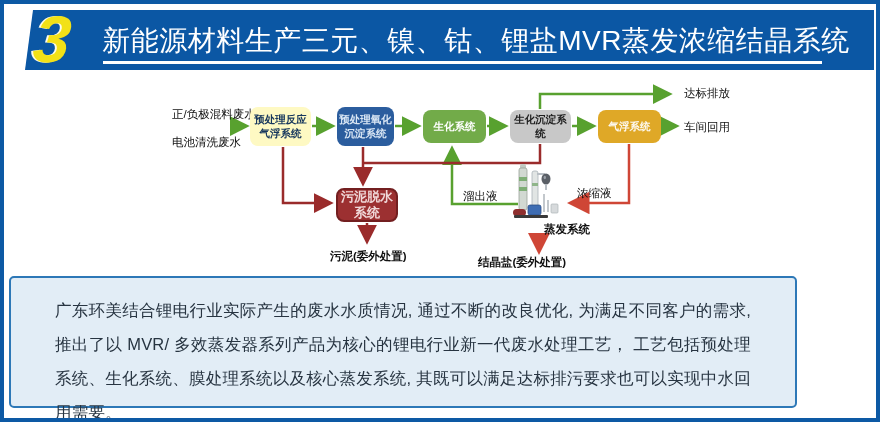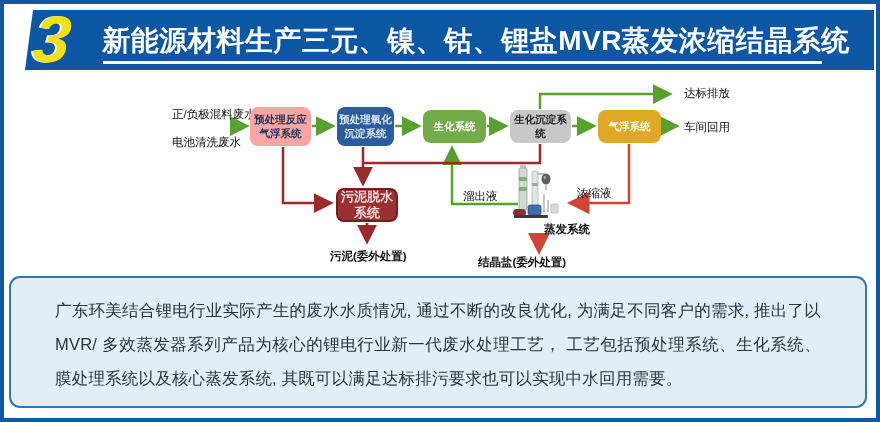--- a/index.html
+++ b/index.html
@@ -8,45 +8,45 @@
   .frame { position:absolute; inset:0; border:4px solid #0d59a4; pointer-events:none; z-index:50; }
 
   
   .header { position:absolute; left:0; top:10px; width:874px; height:60px; }
   .header-bg { position:absolute; inset:0; background:#0b57a4;
                clip-path:polygon(33px 0, 100% 0, 100% 100%, 25px 100%); }
   .header-num { position:absolute; left:34px; top:-6px; font-size:66px; line-height:70px;
                 font-weight:bold; font-style:italic; color:#f2e117;
                 transform:skewX(-6deg); text-shadow:-2px 0 0 #fdfbe8; }
   .header-title { position:absolute; left:102px; right:24px; top:12px; text-align:center;
-                  font-size:28px; font-weight:bold; color:#ffffff; letter-spacing:0.5px;
+                  font-size:28px; font-weight:normal; color:#ffffff; letter-spacing:0.5px;
                   white-space:nowrap; }
   .header-underline { position:absolute; left:103px; top:51px; width:719px; height:3px;
                       background:#ffffff; }
 
   
   .flow { position:absolute; left:0; top:0; width:880px; height:275px; }
   .flow svg.connectors { position:absolute; left:0; top:0; }
   .pbox { position:absolute; display:flex; align-items:center; justify-content:center;
           text-align:center; border-radius:8px; font-size:10.5px; line-height:1.25;
           white-space:pre-line; font-weight:bold; }
-  .box-flot  { left:250px; top:107px; width:61px; height:39px; background:#fca5a5; color:#17375d; }
+  .box-flot  { left:250px; top:107px; width:61px; height:39px; background:#fef9c3; color:#17375d; }
   .box-oxid  { left:337px; top:107px; width:57px; height:39px; background:#2b5d9e; color:#d9e6f4; }
   .box-bio   { left:423px; top:110px; width:63px; height:33px; background:#72ab49; color:#ffffff; }
   .box-sed   { left:510px; top:110px; width:61px; height:33px; background:#c8c8c8; color:#1d1d1d; }
   .box-mem   { left:598px; top:110px; width:63px; height:33px; background:#dfa827; color:#fdf8ef; }
   .box-slu   { left:336px; top:188px; width:62px; height:34px; background:#9c3031; color:#f0d8d8;
                border:2px solid #731f20; font-size:13px; }
   .flabel { position:absolute; font-size:11.5px; color:#111; white-space:nowrap; }
   .flabel.semibold { font-weight:500; }
   .flabel.bold { font-weight:bold; }
 
   
-  .panel { position:absolute; left:9px; top:276px; width:858px; height:132px;
-           background:#e2edf6; border:2px solid #2d78b7; border-radius:11px; }
+  .panel { position:absolute; left:9px; top:276px; width:788px; height:132px;
+           background:#e2edf6; border:2px solid #2d78b7; border-radius:5px; }
   .panel-text { padding:15px 44px 0 44px; font-size:16.5px; line-height:34px;
                 color:#273441; text-align:justify; letter-spacing:0.2px; }
 </style>
 </head>
 <body>
 
 <div class="page">
   <div class="frame"></div>
 
   <div class="header">

